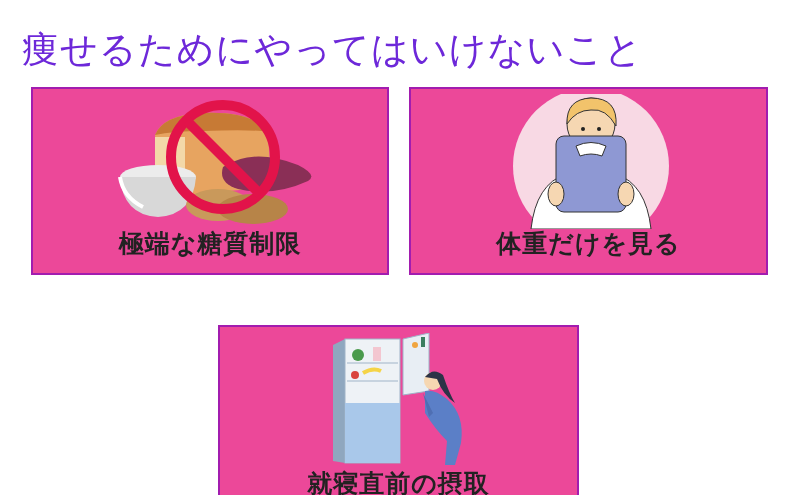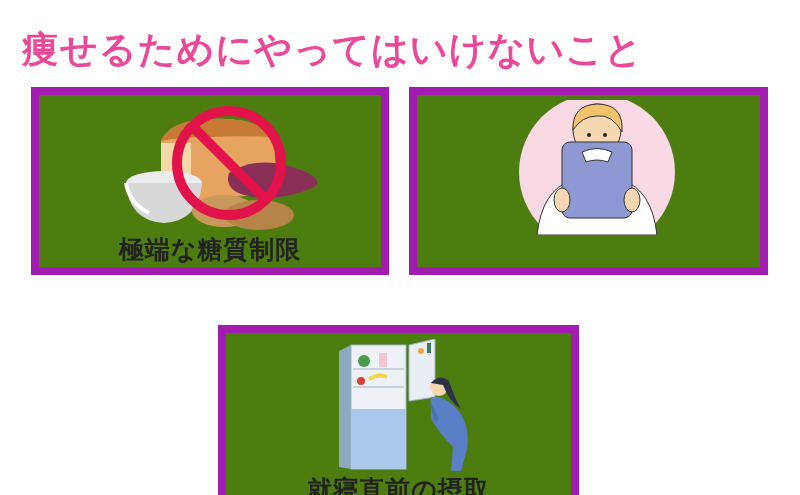--- a/index.html
+++ b/index.html
@@ -1,24 +1,24 @@
 <!DOCTYPE html>
 <html><head>
   <meta charset="utf-8">
   <style>
     * { box-sizing: border-box; margin: 0; padding: 0; }
     html, body { width: 800px; height: 495px; background: #ffffff; overflow: hidden; }
     body { position: relative; font-family: "DejaVu Sans", sans-serif; }
     .title {
       position: absolute; left: 22px; top: 28px;
-      font-size: 37px; font-weight: bold; color: #ec4899;
+      font-size: 37px; font-weight: normal; color: #6d28d9;
       letter-spacing: 1px; line-height: 44px; white-space: nowrap;
     }
     .card {
-      position: absolute; border: 8px solid #a21caf; background: #4d7c0f;
+      position: absolute; border: 2px solid #a21caf; background: #ec4899;
     }
     .card .label {
       position: absolute; left: 0; right: 0; text-align: center;
       font-size: 25px; font-weight: bold; color: #222;
       letter-spacing: 1px;
     }
     #card1 { left: 31px; top: 87px; width: 358px; height: 188px; }
     #card2 { left: 409px; top: 87px; width: 359px; height: 188px; }
     #card3 { left: 218px; top: 293px; width: 361px; height: 190px; margin-top: 32px; }
     #card1 .label { top: 138px; }
@@ -63,20 +63,21 @@
     <path d="M61 30 Q60 5 85 4 Q112 4 110 32 Q100 14 85 16 Q70 16 61 30Z" fill="#f2c36b" stroke="#333" stroke-width="1"></path>
     <circle cx="77" cy="35" r="2" fill="#222"></circle>
     <circle cx="93" cy="35" r="2" fill="#222"></circle>
 
     <rect x="50" y="42" width="70" height="76" rx="8" fill="#8e98d3" stroke="#333" stroke-width="1"></rect>
     <path d="M70 52 Q85 45 100 52 L96 62 Q85 58 74 62Z" fill="#fff" stroke="#333" stroke-width="1"></path>
 
     <ellipse cx="50" cy="100" rx="8" ry="12" fill="#f6d7b2" stroke="#333" stroke-width="1"></ellipse>
     <ellipse cx="120" cy="100" rx="8" ry="12" fill="#f6d7b2" stroke="#333" stroke-width="1"></ellipse>
   </svg>
+  <div class="label">体重だけを見る</div>
 </div>
 
 <div class="card" id="card3">
   <svg class="illus" style="left:105px;top:6px" width="150" height="136" viewBox="0 0 150 136">
 
     <path d="M8 12 L20 6 L20 130 L8 128Z" fill="#8fa7bf"></path>
     <rect x="20" y="6" width="55" height="124" fill="#eef2f6" stroke="#9fb3c8" stroke-width="1"></rect>
     <rect x="20" y="70" width="55" height="60" fill="#a9c8ea"></rect>
     <line x1="22" y1="30" x2="73" y2="30" stroke="#c7d3df" stroke-width="2"></line>
     <line x1="22" y1="48" x2="73" y2="48" stroke="#c7d3df" stroke-width="2"></line>

